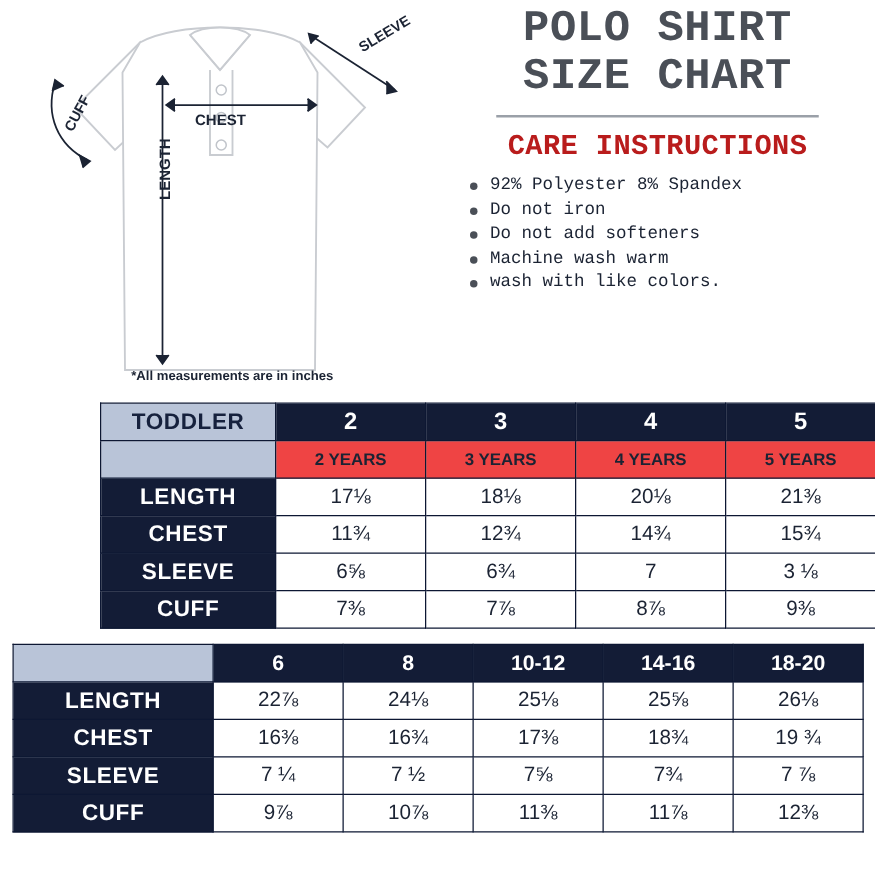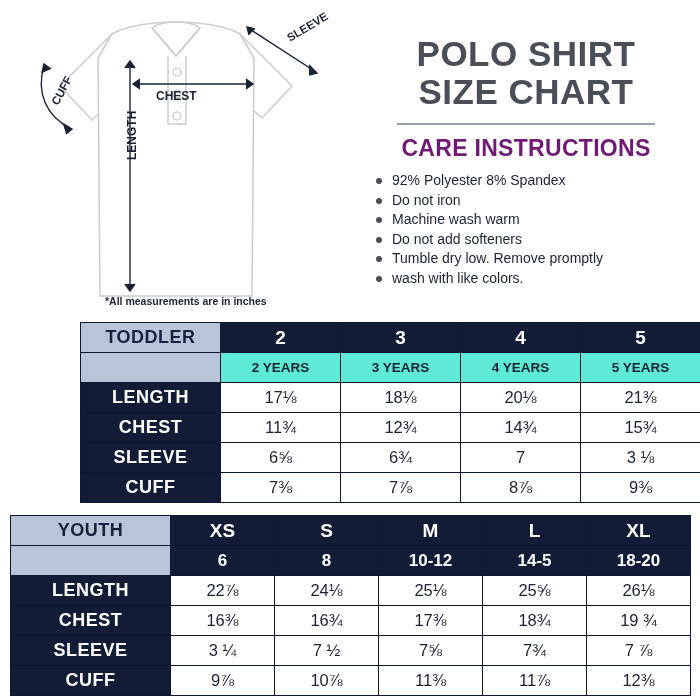--- a/index.html
+++ b/index.html
@@ -8,34 +8,34 @@
     background:#ffffff;
     font-family:"Liberation Sans", sans-serif;
     color:#1b2333;
     overflow:hidden;
   }
   .page{position:relative;width:700px;height:700px;}
 
   
   .top{display:flex;width:700px;height:322px;}
   .shirt-panel{position:relative;width:352px;height:322px;}
-  .info-panel{width:348px;height:382px;padding-top:31px;box-sizing:border-box;}
+  .info-panel{width:348px;height:382px;padding-top:0;box-sizing:border-box;font-family:Liberation Mono, monospace;}
 
   .title{
     font-size:35px;line-height:38px;font-weight:bold;
     color:#4a4f57;letter-spacing:.5px;text-align:center;
     margin:4px 0 0 0;
   }
   .title .l2{display:block;text-align:center;}
   .rule{
     width:258px;height:2px;background:#9aa0a8;
     margin:12px auto 10px auto;
   }
   .subtitle{
-    font-size:23px;font-weight:bold;color:#701a75;
+    font-size:23px;font-weight:bold;color:#b91c1c;
     text-align:center;letter-spacing:.3px;margin-bottom:10px;
   }
   .care-list{list-style:none;margin:0;padding:0 0 0 24px;}
   .care-list li{
     font-size:14px;color:#1b2333;line-height:17.6px;
     position:relative;padding-left:16px;margin-bottom:2px;
   }
   .care-list li:before{
     content:"";position:absolute;left:0;top:6px;
     width:6px;height:6px;border-radius:50%;background:#4a4f57;
@@ -71,21 +71,21 @@
     padding:0;
   }
   .hdr-label{
     background:#b9c4d8;color:#16213d;font-weight:bold;font-size:18px;
     letter-spacing:.5px;
   }
   .hdr-size{
     background:#131c36;color:#ffffff;font-weight:bold;font-size:19px;
   }
   .hdr-age{
-    background:#5eead4;color:#1b2333;font-weight:bold;font-size:13.5px;
+    background:#ef4444;color:#1b2333;font-weight:bold;font-size:13.5px;
   }
   .hdr-age-dark{
     background:#131c36;color:#ffffff;font-weight:bold;font-size:17px;
   }
   .row-label{
     background:#131c36;color:#ffffff;font-weight:bold;font-size:18px;
     letter-spacing:.5px;
   }
   .val{font-size:16.5px;margin-top:40px;}
 </style>
@@ -153,23 +153,22 @@
     <div class="info-panel">
       <div class="title">
         <span>POLO SHIRT</span>
         <span class="l2">SIZE CHART</span>
       </div>
       <div class="rule"></div>
       <div class="subtitle">CARE INSTRUCTIONS</div>
       <ul class="care-list">
         <li>92% Polyester 8% Spandex</li>
         <li>Do not iron</li>
+        <li>Do not add softeners</li>
         <li>Machine wash warm</li>
-        <li>Do not add softeners</li>
-        <li>Tumble dry low. Remove promptly</li>
         <li>wash with like colors.</li>
       </ul>
     </div>
   </div>
 
   <table class="toddler-tbl">
     <colgroup>
         <col class="lab">
         <col class="d">
         <col class="d">
@@ -226,54 +225,46 @@
     <colgroup>
         <col class="lab">
         <col class="d">
         <col class="d">
         <col class="d">
         <col class="d">
         <col class="d">
       </colgroup>
     <tbody>
       <tr>
-        <td class="hdr-label">YOUTH</td>
-        <td class="hdr-size">XS</td>
-        <td class="hdr-size">S</td>
-        <td class="hdr-size">M</td>
-        <td class="hdr-size">L</td>
-        <td class="hdr-size">XL</td>
-      </tr>
-      <tr>
         <td class="hdr-label"></td>
         <td class="hdr-age-dark">6</td>
         <td class="hdr-age-dark">8</td>
         <td class="hdr-age-dark">10-12</td>
-        <td class="hdr-age-dark">14-5</td>
+        <td class="hdr-age-dark">14-16</td>
         <td class="hdr-age-dark">18-20</td>
       </tr>
       <tr>
         <td class="row-label">LENGTH</td>
         <td class="val">22⅞</td>
         <td class="val">24⅛</td>
         <td class="val">25⅛</td>
         <td class="val">25⅝</td>
         <td class="val">26⅛</td>
       </tr>
       <tr>
         <td class="row-label">CHEST</td>
         <td class="val">16⅜</td>
         <td class="val">16¾</td>
         <td class="val">17⅜</td>
         <td class="val">18¾</td>
         <td class="val">19 ¾</td>
       </tr>
       <tr>
         <td class="row-label">SLEEVE</td>
-        <td class="val">3 ¼</td>
+        <td class="val">7 ¼</td>
         <td class="val">7 ½</td>
         <td class="val">7⅝</td>
         <td class="val">7¾</td>
         <td class="val">7 ⅞</td>
       </tr>
       <tr>
         <td class="row-label">CUFF</td>
         <td class="val">9⅞</td>
         <td class="val">10⅞</td>
         <td class="val">11⅜</td>

